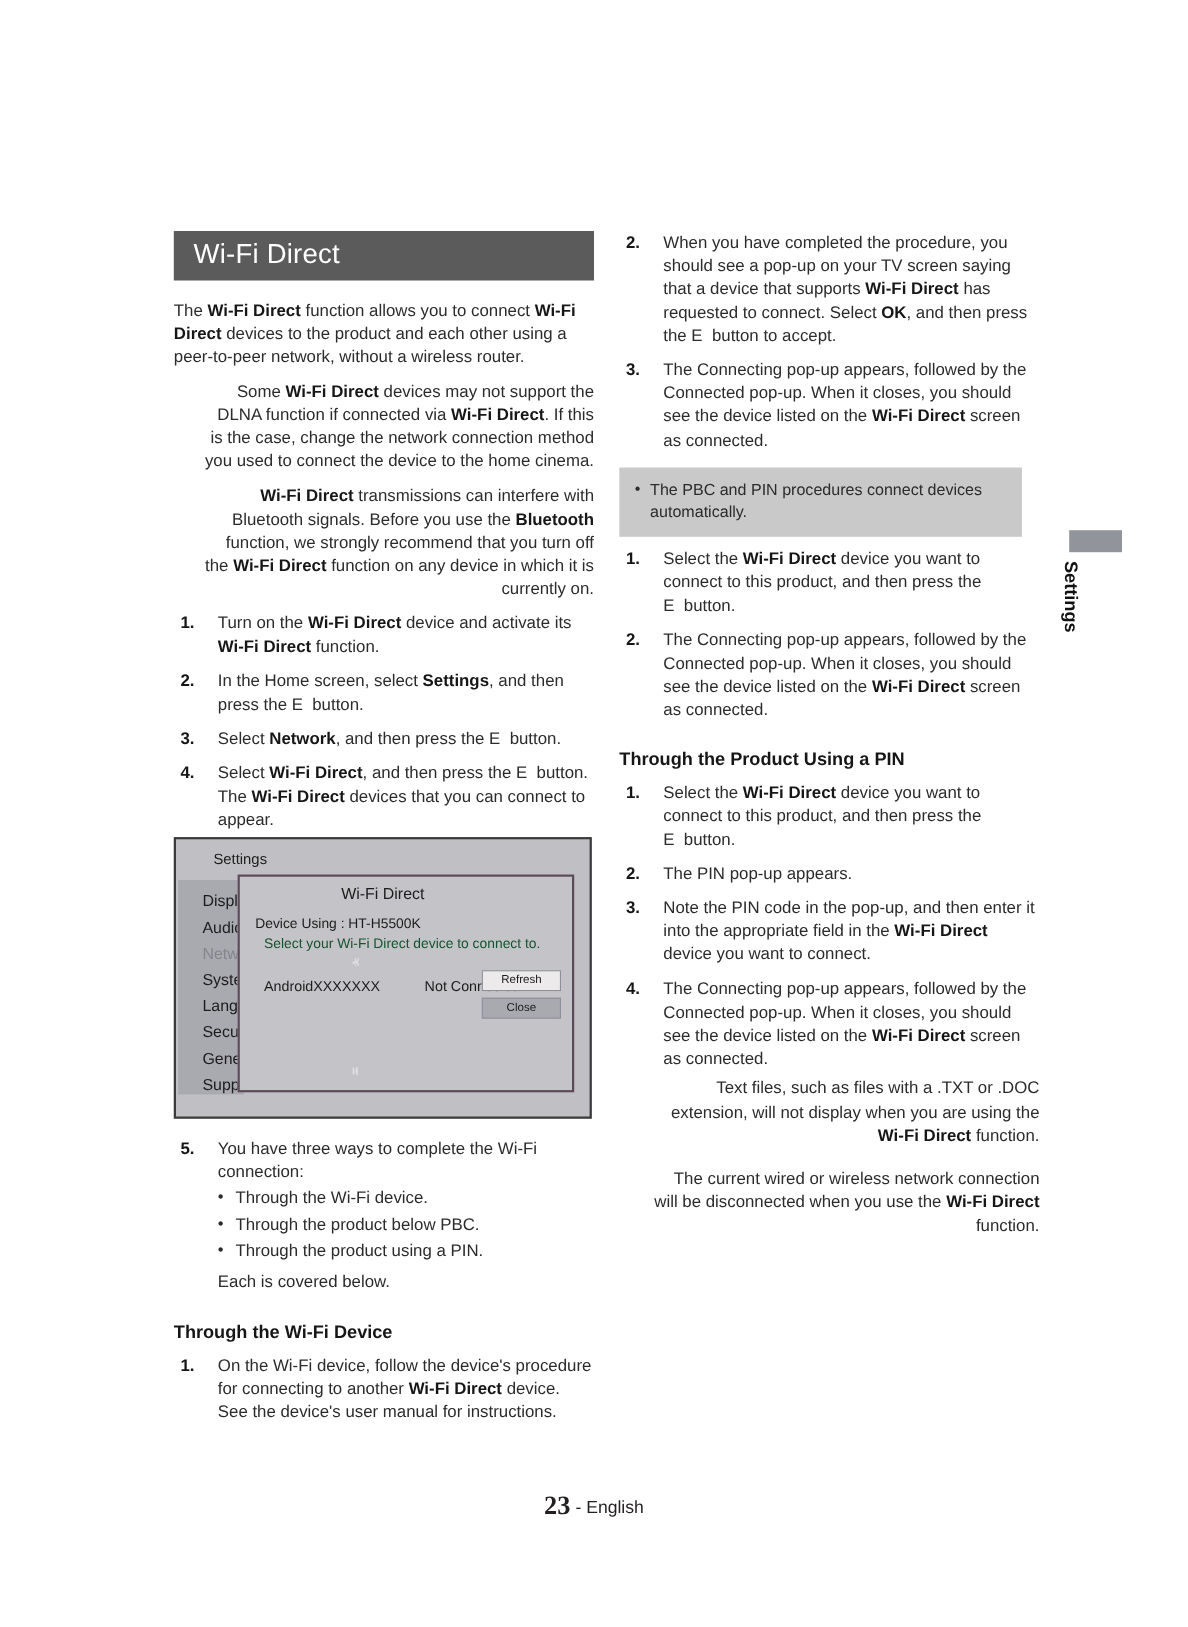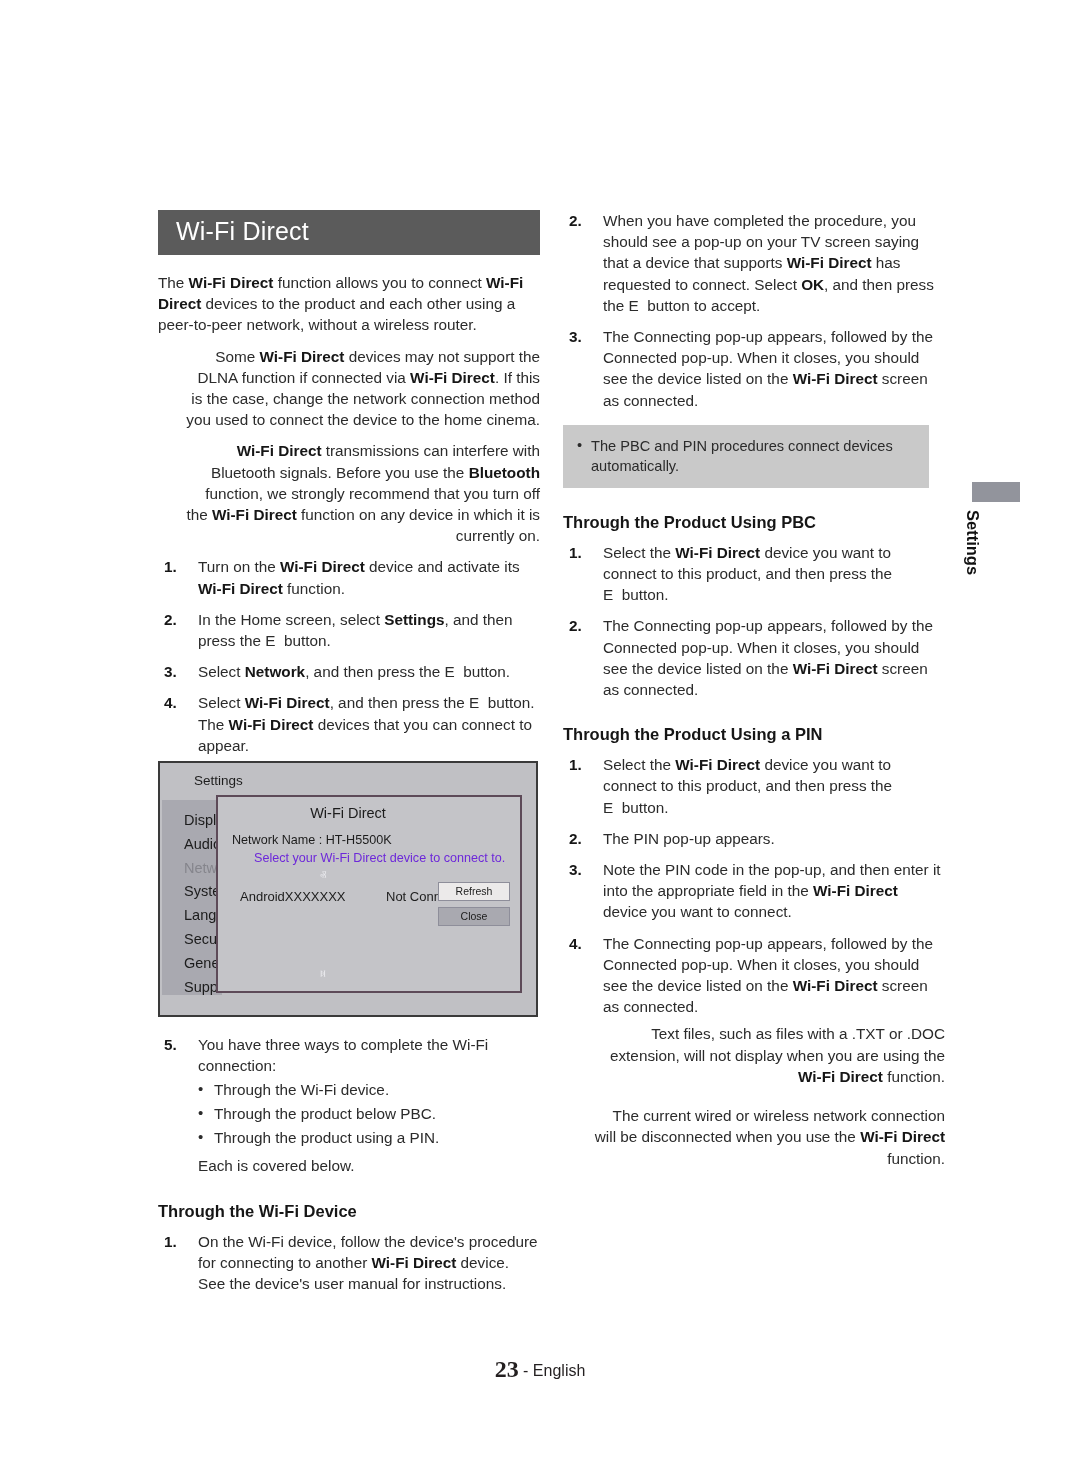--- a/index.html
+++ b/index.html
@@ -193,24 +193,24 @@
   }
   .pop-devname {
     position: absolute;
     left: 14px;
     top: 36px;
     font-size: 12.6px;
     color: #1c1c1c;
   }
   .pop-hint {
     position: absolute;
-    left: 36px;
+    left: 22px;
     top: 54px;
     font-size: 12.6px;
-    color: #6d28d9;
+    color: #14532d;
   }
   .pop-arrow-up {
     position: absolute;
     left: 102px;
     top: 72px;
     font-size: 13px;
     color: #e8e8ec;
     line-height: 1;
   }
   .pop-arrow-down {
@@ -356,21 +356,21 @@
       <div class="mi dim">Network</div>
       <div class="mi">System</div>
       <div class="mi">Language</div>
       <div class="mi">Security</div>
       <div class="mi">General</div>
       <div class="mi">Support</div>
     </div>
 
     <div class="fig-popup">
       <div class="pop-title">Wi-Fi Direct</div>
-      <div class="pop-devname">Network Name : HT-H5500K</div>
+      <div class="pop-devname">Device Using : HT-H5500K</div>
       <div class="pop-hint">Select your Wi-Fi Direct device to connect to.</div>
       <div class="pop-arrow-up">ⱏ</div>
       <div class="pop-dev-name">AndroidXXXXXXX</div>
       <div class="pop-dev-status">Not Connected</div>
       <div class="pop-arrow-down">ⱝ</div>
       <div class="pop-btn refresh">Refresh</div>
       <div class="pop-btn close">Close</div>
     </div>
   </div>
 
@@ -382,21 +382,20 @@
       </li>
       <li>
         <span class="num">3.</span><span>The Connecting pop-up appears, followed by the Connected pop-up. When it closes, you should see the device listed on the </span><b>Wi-Fi Direct</b><span> screen as connected.</span>
       </li>
     </ol>
 
     <div class="note-box">
       <div class="note-line">The PBC and PIN procedures connect devices automatically.</div>
     </div>
 
-    <h3 class="sub">Through the Product Using PBC</h3>
 
     <ol class="steps">
       <li>
         <span class="num">1.</span><span>Select the </span><b>Wi-Fi Direct</b><span> device you want to connect to this product, and then press the </span><span class="ebtn">E</span><span>button.</span>
       </li>
       <li>
         <span class="num">2.</span><span>The Connecting pop-up appears, followed by the Connected pop-up. When it closes, you should see the device listed on the </span><b>Wi-Fi Direct</b><span> screen as connected.</span>
       </li>
     </ol>
 

